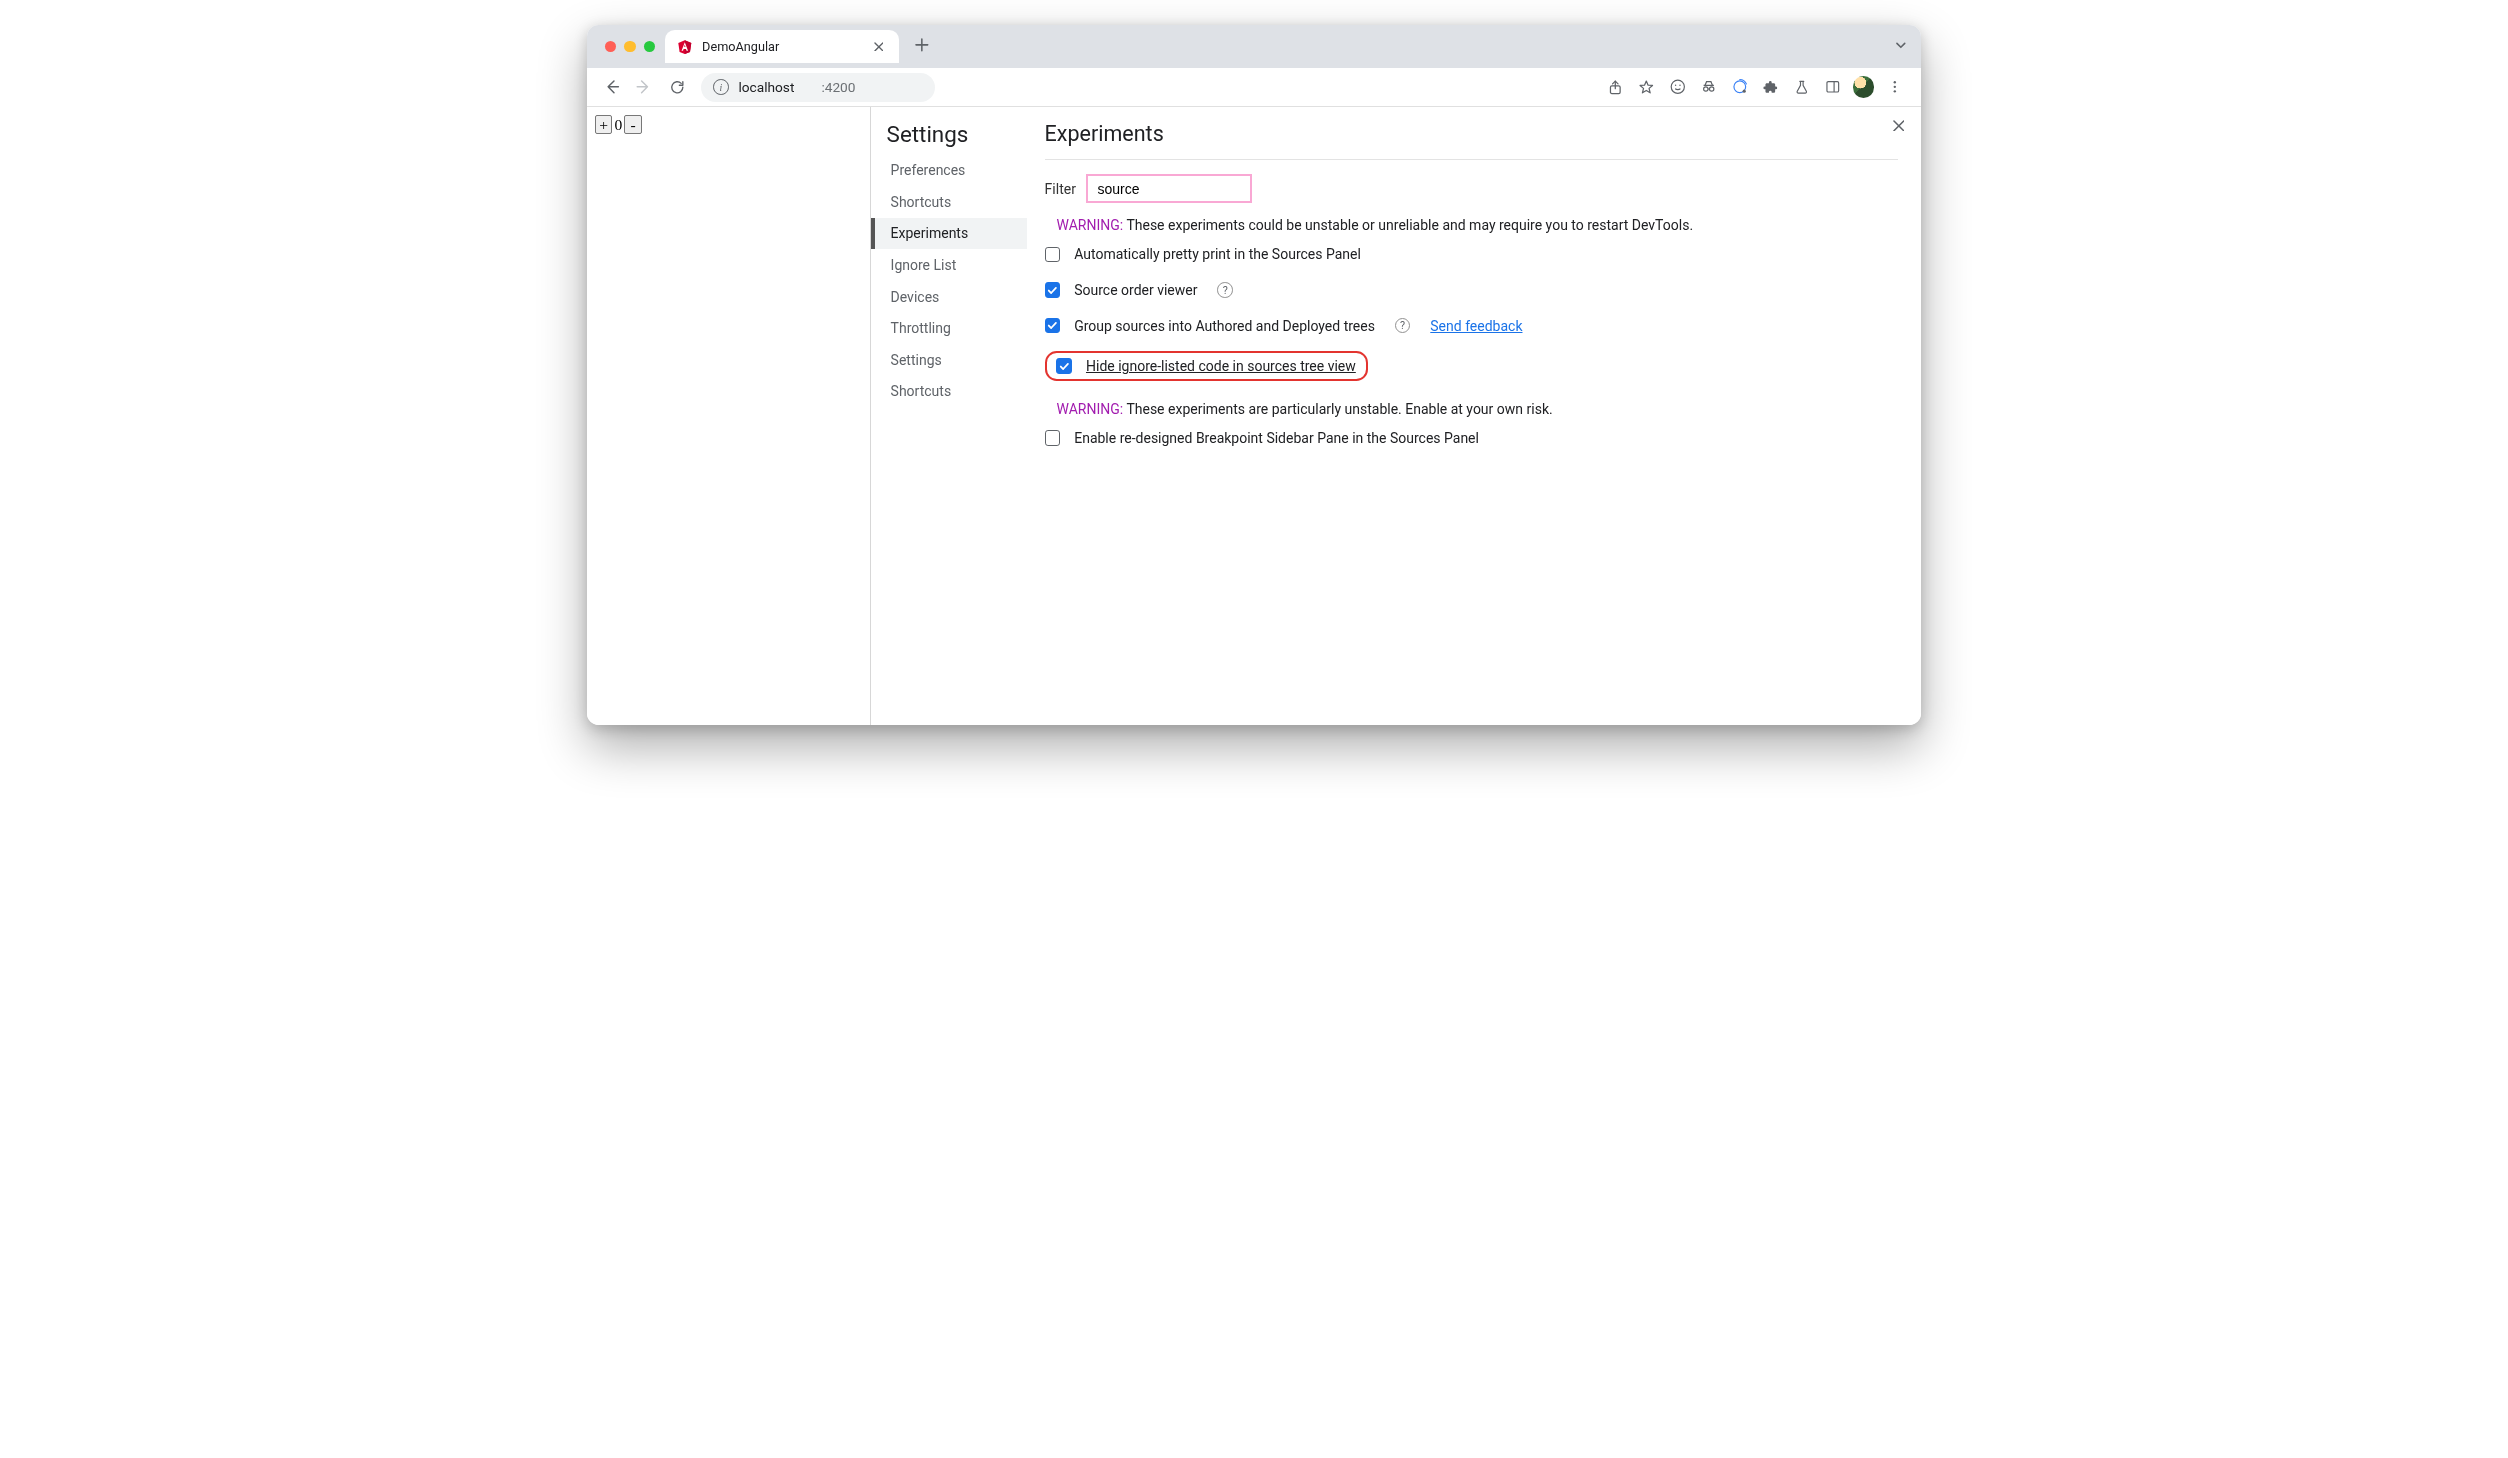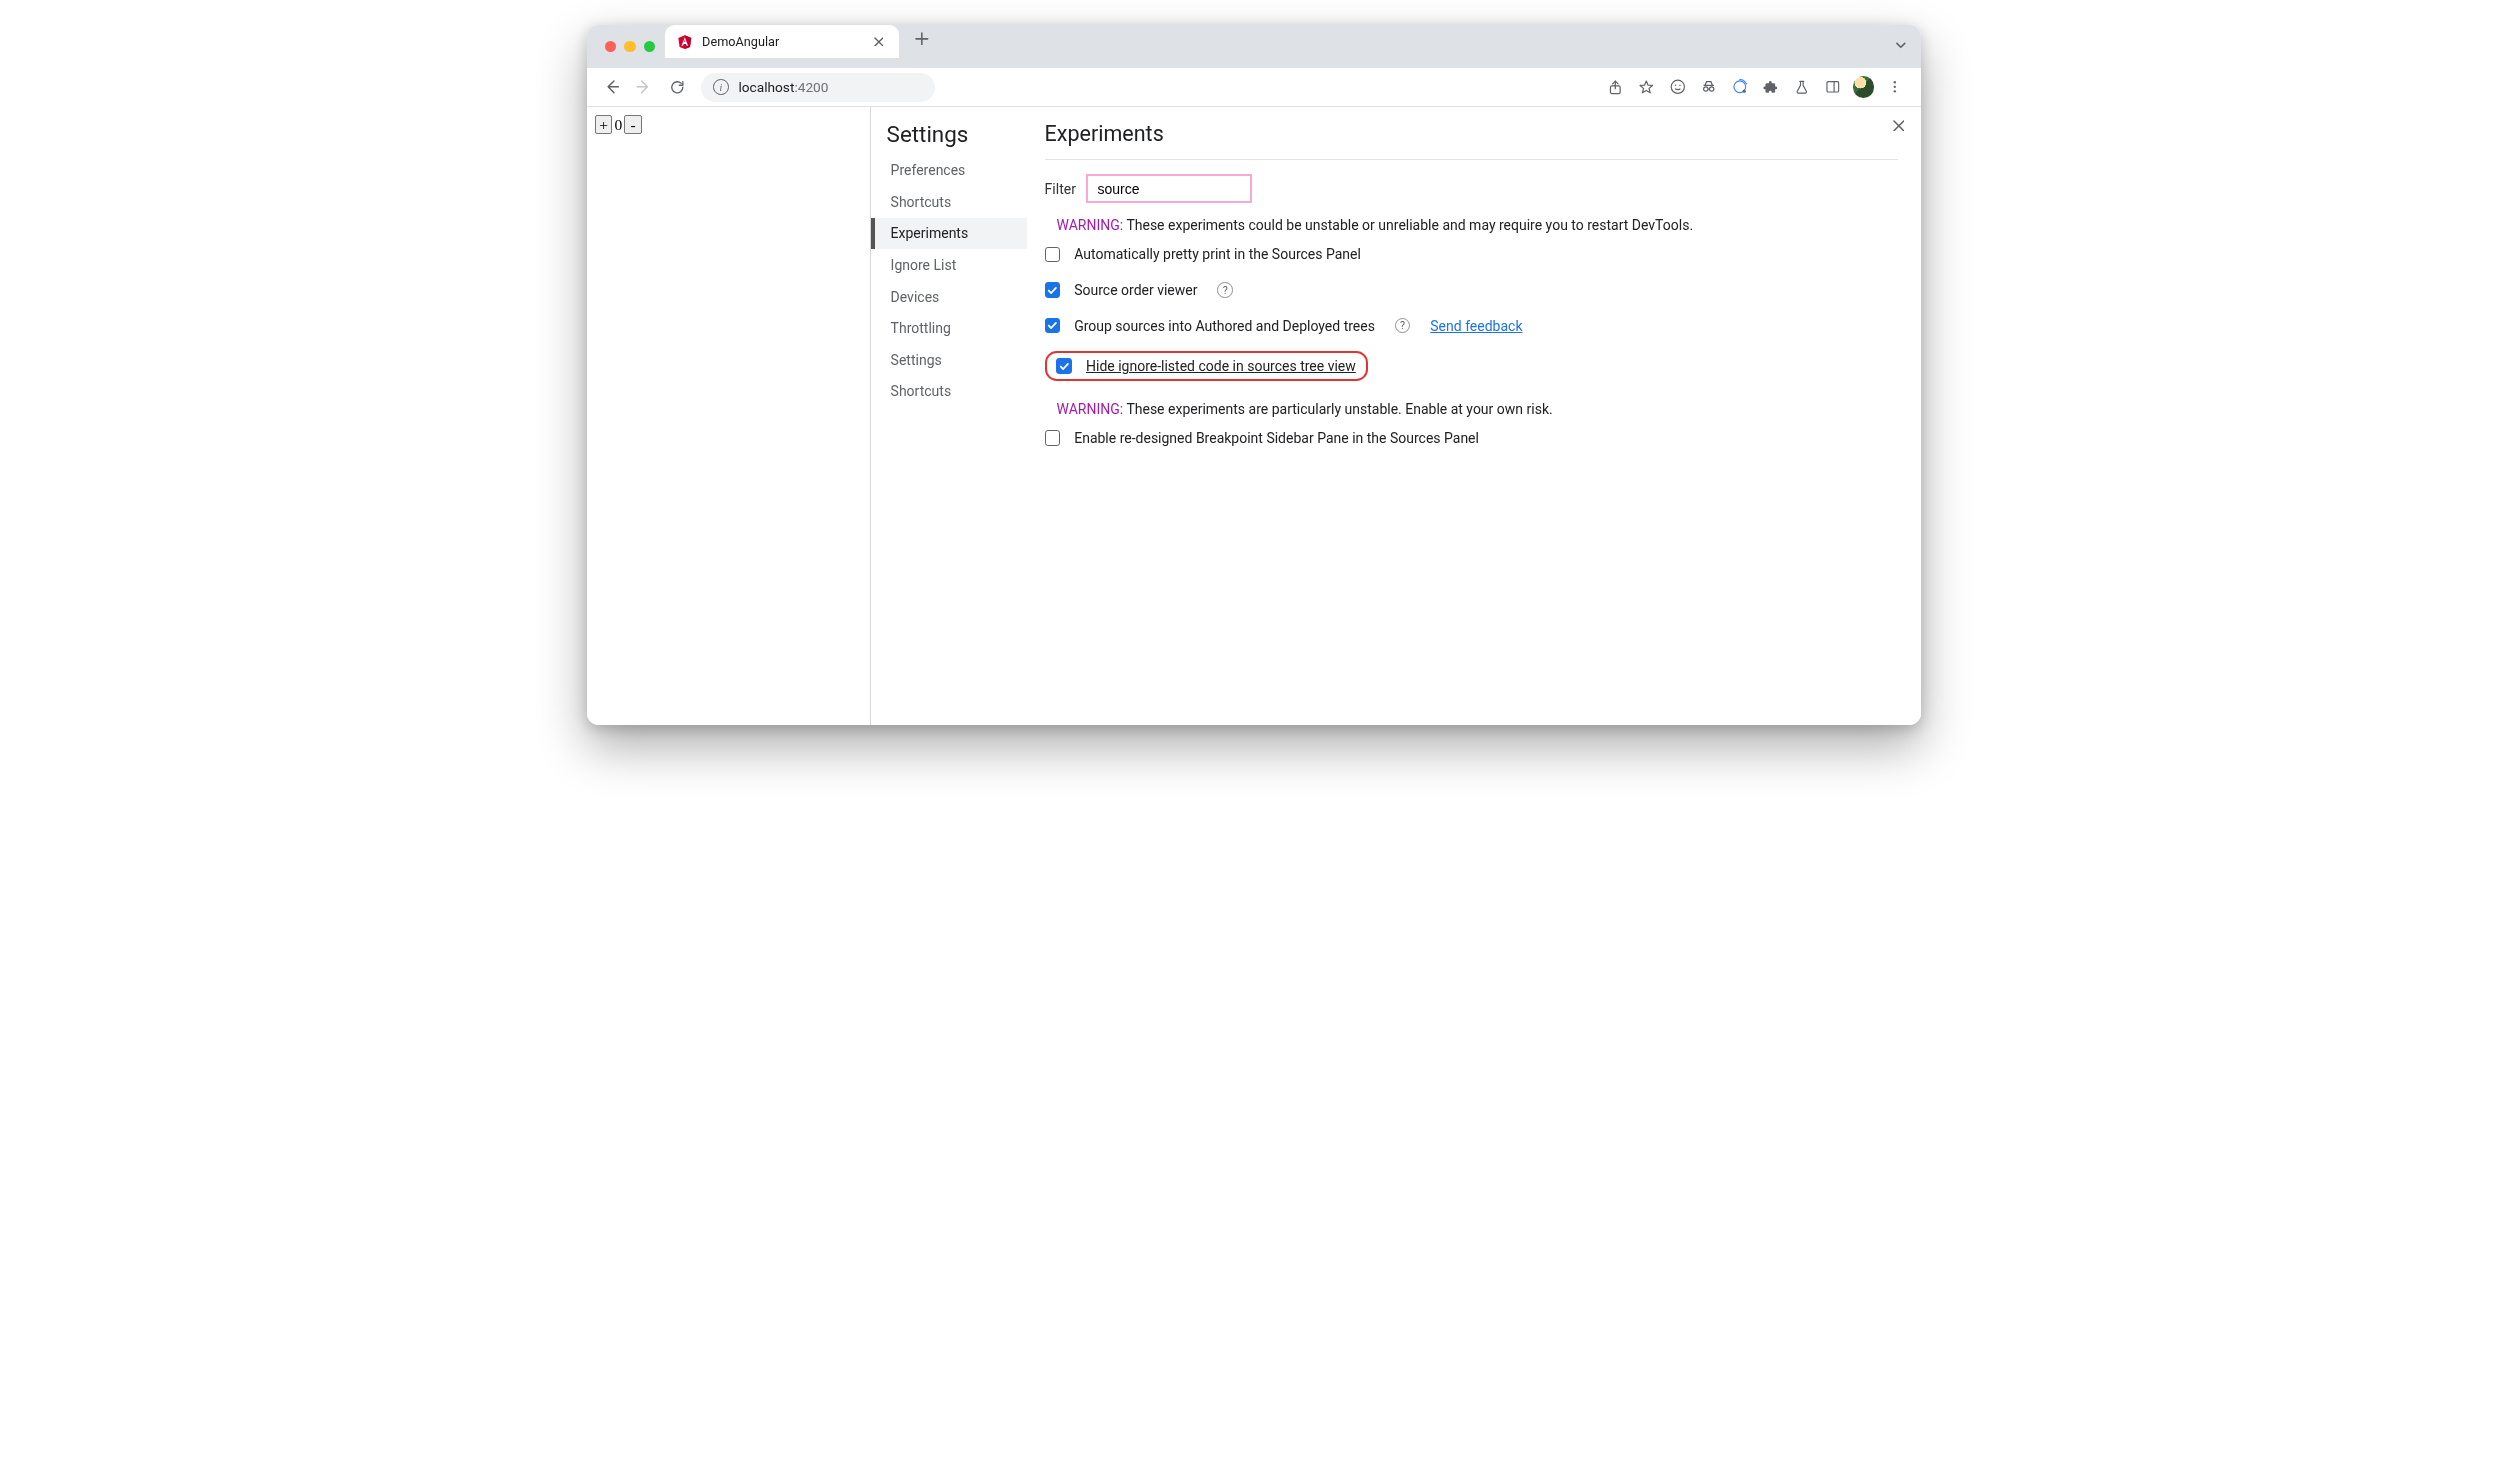--- a/index.html
+++ b/index.html
@@ -27,21 +27,21 @@
     overflow: hidden;
     display: flex;
     flex-direction: column;
   }
 
   
   .tab-strip {
     height: 43px;
     background: #dee1e6;
     display: flex;
-    align-items: flex-start;
+    align-items: center;
     padding-left: 11.7px;
     position: relative;
   }
   .traffic-lights {
     display: flex;
     gap: 7.8px;
     align-items: center;
     height: 43px;
     padding: 0 9.8px 0 5.9px;
   }
@@ -111,21 +111,21 @@
     font-size: 13.7px;
     gap: 9.8px;
     min-width: 234px;
   }
   .omnibox .info {
     width:15.6px;height:15.6px;border:1.4px solid #5f6368;border-radius:50%;
     display:flex;align-items:center;justify-content:center;font-size:9.8px;color:#5f6368;
     font-family: Georgia, serif; font-style: italic;
   }
   .url-host { color:#202124; }
-  .url-rest { color:#6c7074; }
+  .url-rest { color:#6c7074;margin-left:27px; }
   .toolbar .spacer { flex:1; }
   .toolbar-icons { display:flex; align-items:center; gap:2px; padding-right:2px; }
   .toolbar-icons .tbtn { width:29px; }
   .avatar {
     width:21.5px;height:21.5px;border-radius:50%;
     background: radial-gradient(circle at 35% 30%, #ffe0a8 0 28%, transparent 29%),
                 linear-gradient(135deg,#3b6e3b 0 45%, #2c4d2c 45% 100%);
   }
 
   

